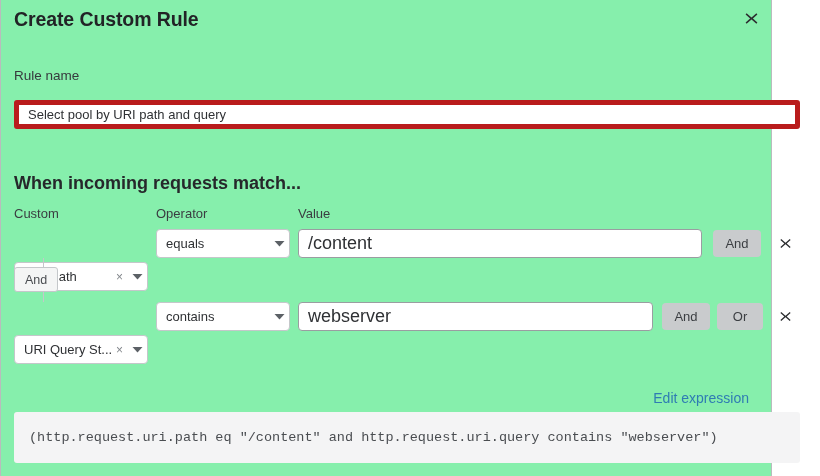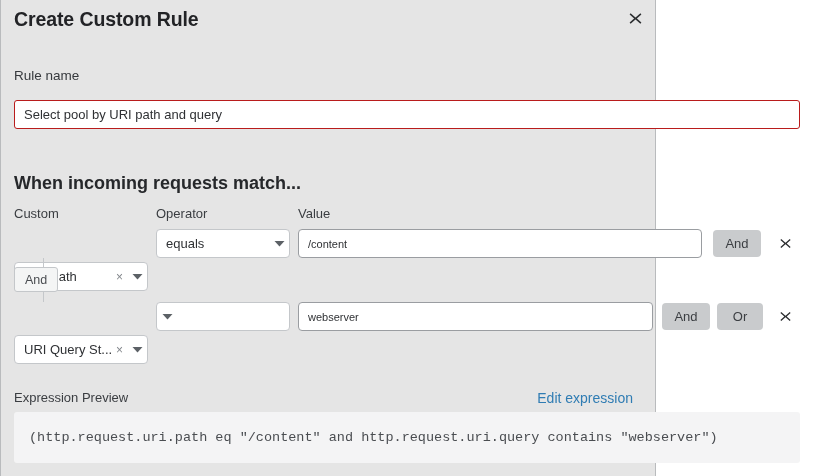--- a/index.html
+++ b/index.html
@@ -7,23 +7,23 @@
   body {
     width: 820px;
     height: 476px;
     background: #ffffff;
     font-family: "Liberation Sans", sans-serif;
     color: #313131;
     overflow: hidden;
   }
   .modal {
     position: relative;
-    width: 656px;
+    width: 772px;
     height: 476px;
-    background: #e5e5e5;
+    background: #86efac;
     border: 1px solid #b9bbbd;
     border-top: none;
     border-bottom: none;
     padding-left: 14px;
   }
 
   
   .modal-title {
     position: absolute;
     left: 13px;
@@ -63,21 +63,21 @@
     top: 74px;
     font-size: 12.5px;
     color: #70757a;
   }
   .rule-name-input {
     position: absolute;
     left: 13px;
     top: 100px;
     width: 786px;
     height: 29px;
-    border: 1px solid #b91c1c;
+    border: 5px solid #b91c1c;
     border-radius: 3px;
     background: #fff;
     font-family: "Liberation Sans", sans-serif;
     font-size: 13px;
     color: #2f3134;
     padding: 0 9px;
     outline: none;
   }
 
   
@@ -146,21 +146,21 @@
 
   .value-input {
     position: absolute;
     top: 0;
     left: 297px;
     height: 29px;
     border: 1px solid #9a9da1;
     border-radius: 4px;
     background: #fff;
     font-family: "Liberation Sans", sans-serif;
-    font-size: 11px;
+    font-size: 18px;
     color: #2f3134;
     padding: 0 9px;
     outline: none;
   }
   #value-input-0 { width: 404px; }
   #value-input-1 { width: 355px; }
 
   .logic-btn {
     position: absolute;
     top: 1px;
@@ -312,35 +312,35 @@
     <div class="select-box select-field">
       <span class="select-text">URI Query St...</span>
       <span class="select-clear">×</span>
       <span class="select-caret">
         <svg width="11" height="7" viewBox="0 0 11 7" aria-hidden="true">
             <path d="M0.5 1 L10.5 1 L5.5 6.5 Z" fill="#5c6166"></path>
           </svg>
       </span>
     </div>
     <div class="select-box select-operator">
+      <span class="select-text">contains</span>
       <span class="select-caret">
         <svg width="11" height="7" viewBox="0 0 11 7" aria-hidden="true">
             <path d="M0.5 1 L10.5 1 L5.5 6.5 Z" fill="#5c6166"></path>
           </svg>
       </span>
     </div>
     <input class="value-input" id="value-input-1" type="text" value="webserver" style="">
     <button class="logic-btn" id="and-btn-1">And</button>
     <button class="logic-btn" id="or-btn-1">Or</button>
     <button class="delete-btn">
       <svg width="13" height="13" viewBox="0 0 15 15" aria-hidden="true">
         <path d="M2.6 2.2 L7.5 6.6 L12.4 2.2 L13.4 3.6 L8.9 7.5 L13.4 11.4 L12.4 12.8 L7.5 8.4 L2.6 12.8 L1.6 11.4 L6.1 7.5 L1.6 3.6 Z" fill="#2d2f31"></path>
       </svg>
     </button>
   </div>
 
-  <div class="expr-label">Expression Preview</div>
   <a class="expr-edit-link">Edit expression</a>
   <div class="expr-box">
     <span class="expr-code">(http.request.uri.path eq "/content" and http.request.uri.query contains "webserver")</span>
   </div>
 
 </div>
 
 </body></html>

